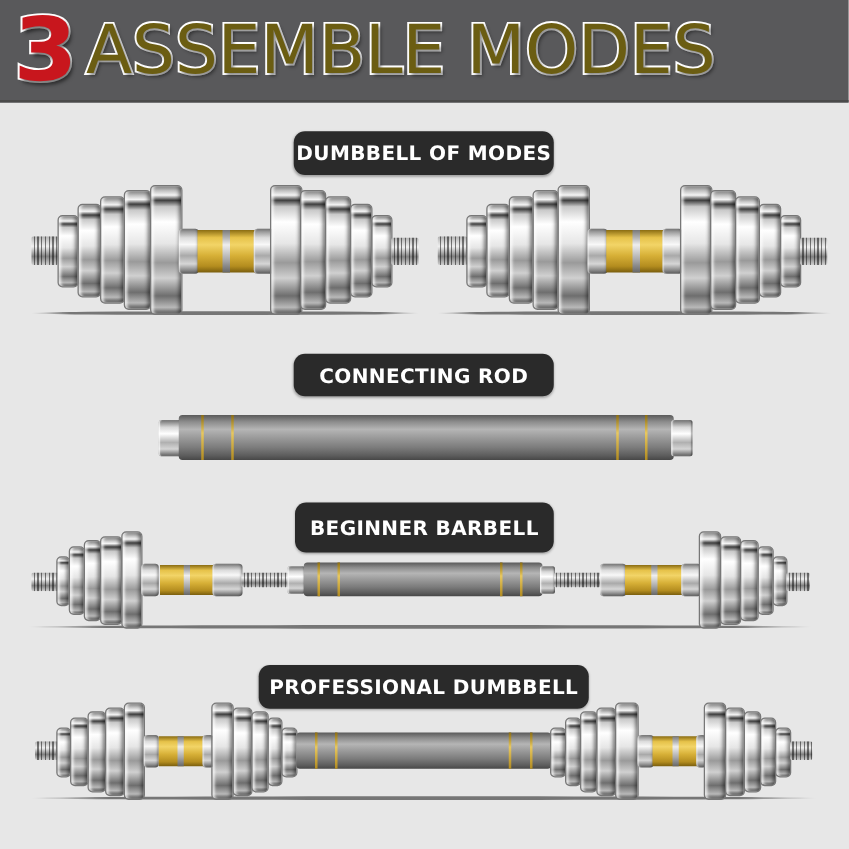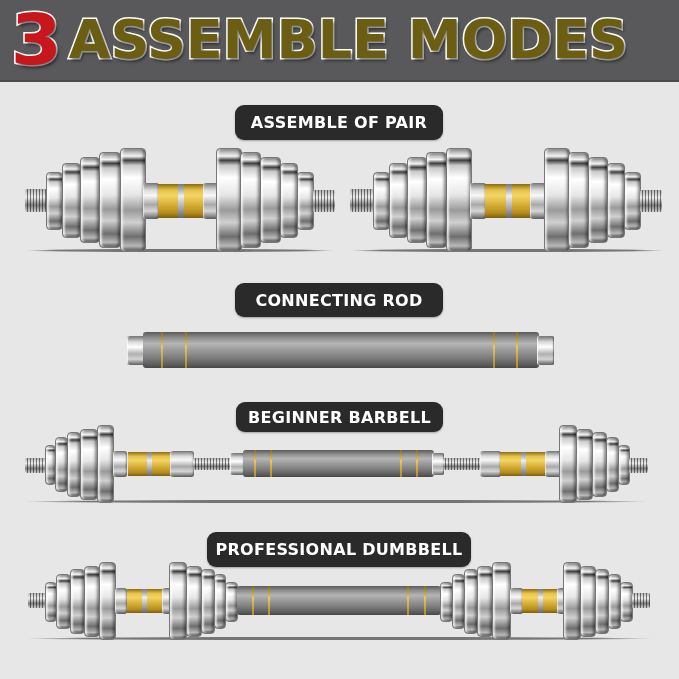--- a/index.html
+++ b/index.html
@@ -2,21 +2,21 @@
 <html><head>
 <meta charset="utf-8">
 <style>
   html,body{margin:0;padding:0;}
   body{width:679px;height:679px;position:relative;overflow:hidden;background:#e7e7e7;font-family:"DejaVu Sans","Liberation Sans",sans-serif;}
   .header{position:absolute;left:0;top:0;width:679px;height:80px;background:#59595b;border-bottom:2px solid #4a4a4a;}
   .headline{position:absolute;left:12px;top:4px;height:72px;display:flex;align-items:center;white-space:nowrap;}
   .num{font-family:"DejaVu Sans",sans-serif;font-weight:bold;font-size:70px;color:#c8161d;line-height:1;
        -webkit-text-stroke:3px #ffffff;paint-order:stroke fill;letter-spacing:-2px;margin-right:10px;
        text-shadow:2px 3px 3px rgba(0,0,0,0.5);transform:scaleX(1.05);}
-  .title{font-family:"DejaVu Sans",sans-serif;font-weight:bold;font-size:54px;color:#6b5d12;line-height:1;
+  .title{font-family:"DejaVu Sans",sans-serif;font-weight:normal;font-size:54px;color:#6b5d12;line-height:1;
        -webkit-text-stroke:3px #ffffff;paint-order:stroke fill;letter-spacing:0px;
        text-shadow:2px 3px 3px rgba(0,0,0,0.45);transform-origin:left center;transform:scaleX(1.0);}
   .pill{position:absolute;background:#2a2a2a;border-radius:9px;color:#fff;font-weight:bold;
         font-family:"DejaVu Sans",sans-serif;font-size:16px;display:flex;align-items:center;justify-content:center;
         letter-spacing:0.3px;box-shadow:0 1px 2px rgba(0,0,0,0.3);}
   .abs{position:absolute;}
   .shadow{position:absolute;height:3px;border-radius:50%;background:linear-gradient(90deg,rgba(80,80,80,0),rgba(80,80,80,0.75) 10%,rgba(80,80,80,0.75) 90%,rgba(80,80,80,0));}
   .plate{position:absolute;border-radius:4px;
     background:linear-gradient(180deg,#8e8e8e 0%,#f4f4f4 7%,#3e3e3e 11%,#c9c9c9 16%,#ffffff 28%,#e6e6e6 45%,#9a9a9a 60%,#d0d0d0 72%,#6e6e6e 86%,#b8b8b8 95%,#5a5a5a 100%);
     box-shadow:inset 2px 0 2px rgba(255,255,255,0.7),inset -2px 0 3px rgba(0,0,0,0.45);border:1px solid #777;box-sizing:border-box;}
@@ -39,21 +39,21 @@
 </head>
 <body>
 
 <div class="header">
   <div class="headline">
     <span class="num">3</span>
     <span class="title">ASSEMBLE MODES</span>
   </div>
 </div>
 
-<div class="pill" style="left:235px;top:105px;width:208px;height:35px;">ASSEMBLE OF PAIR</div>
+<div class="pill" style="left:235px;top:105px;width:208px;height:35px;">DUMBBELL OF MODES</div>
 
 <div class="abs" style="left:0;top:0;">
   <div class="shadow" style="left:25px;top:249px;width:310px;"></div>
   <div class="thread" style="left:25px;top:189px;width:22px;height:23px;"></div>
   <div class="plate" style="left:46px;top:172px;width:17px;height:58px;"></div>
   <div class="plate" style="left:62px;top:163px;width:19px;height:75px;"></div>
   <div class="plate" style="left:80px;top:157px;width:20px;height:86px;"></div>
   <div class="plate" style="left:99px;top:152px;width:22px;height:96px;"></div>
   <div class="plate" style="left:120px;top:148px;width:26px;height:104px;"></div>
   <div class="collar" style="left:143px;top:183px;width:16px;height:36px;"></div>
@@ -92,21 +92,21 @@
 <div class="abs" style="left:0;top:0;">
   <div class="cap" style="left:127px;top:336px;width:18px;height:29px;"></div>
   <div class="rod" style="left:143px;top:332px;width:396px;height:36px;"></div>
   <div class="gring" style="left:161px;top:332px;height:36px;"></div>
   <div class="gring" style="left:185px;top:332px;height:36px;"></div>
   <div class="gring" style="left:493px;top:332px;height:36px;"></div>
   <div class="gring" style="left:516px;top:332px;height:36px;"></div>
   <div class="cap" style="left:537px;top:336px;width:17px;height:29px;"></div>
 </div>
 
-<div class="pill" style="left:236px;top:402px;width:207px;height:30px;">BEGINNER BARBELL</div>
+<div class="pill" style="left:236px;top:402px;width:207px;height:40px;">BEGINNER BARBELL</div>
 <div class="abs" style="left:0;top:0;">
   <div class="shadow" style="left:22px;top:500px;width:628px;"></div>
   <div class="thread" style="left:25px;top:458px;width:22px;height:15px;"></div>
   <div class="plate" style="left:45px;top:445px;width:11px;height:40px;"></div>
   <div class="plate" style="left:55px;top:437px;width:13px;height:55px;"></div>
   <div class="plate" style="left:67px;top:432px;width:14px;height:65px;"></div>
   <div class="plate" style="left:80px;top:429px;width:18px;height:71px;"></div>
   <div class="plate" style="left:97px;top:425px;width:17px;height:78px;"></div>
   <div class="collar" style="left:113px;top:451px;width:14px;height:26px;"></div>
   <div class="grip" style="left:128px;top:452px;width:44px;height:24px;"></div>

